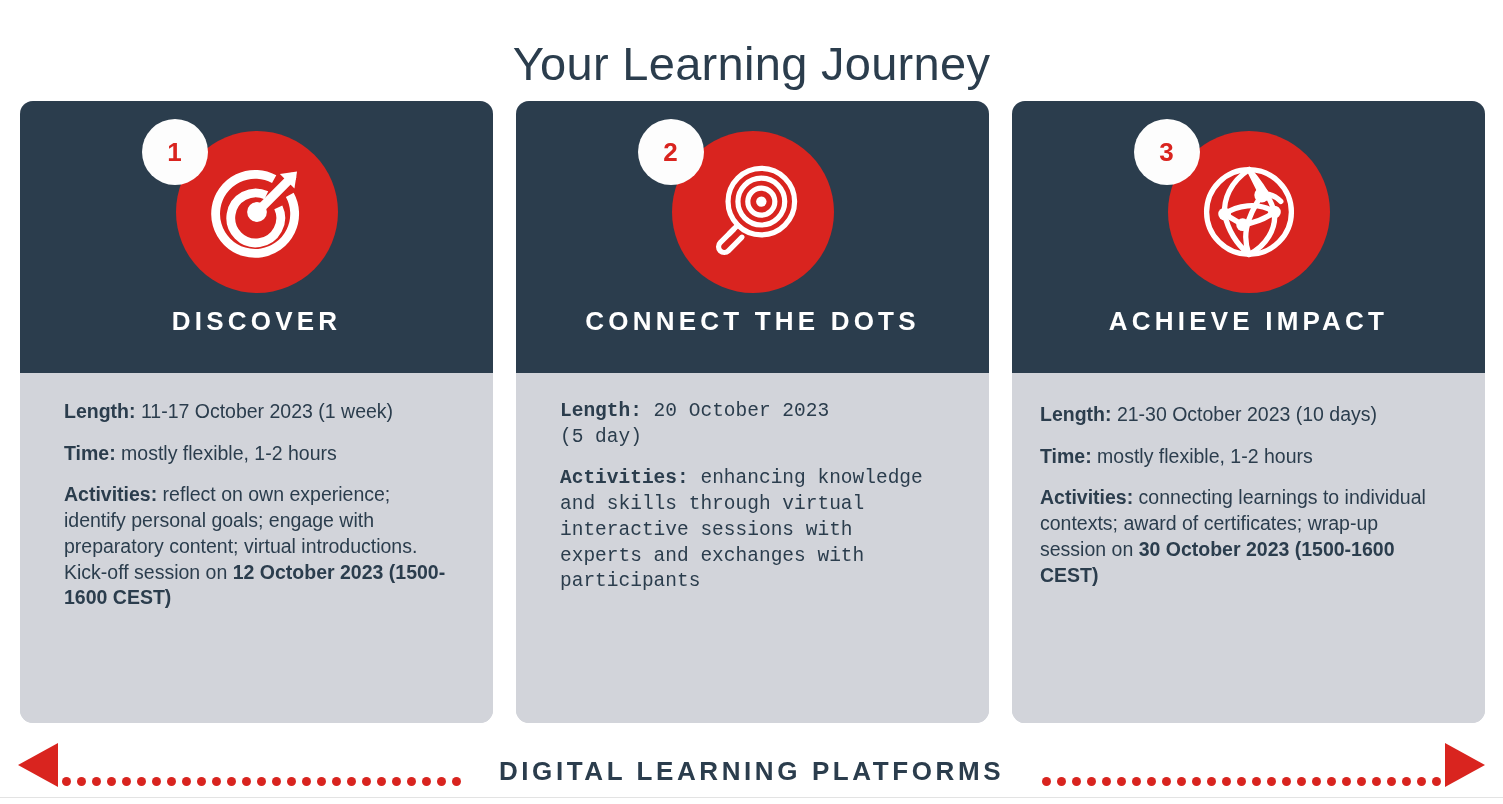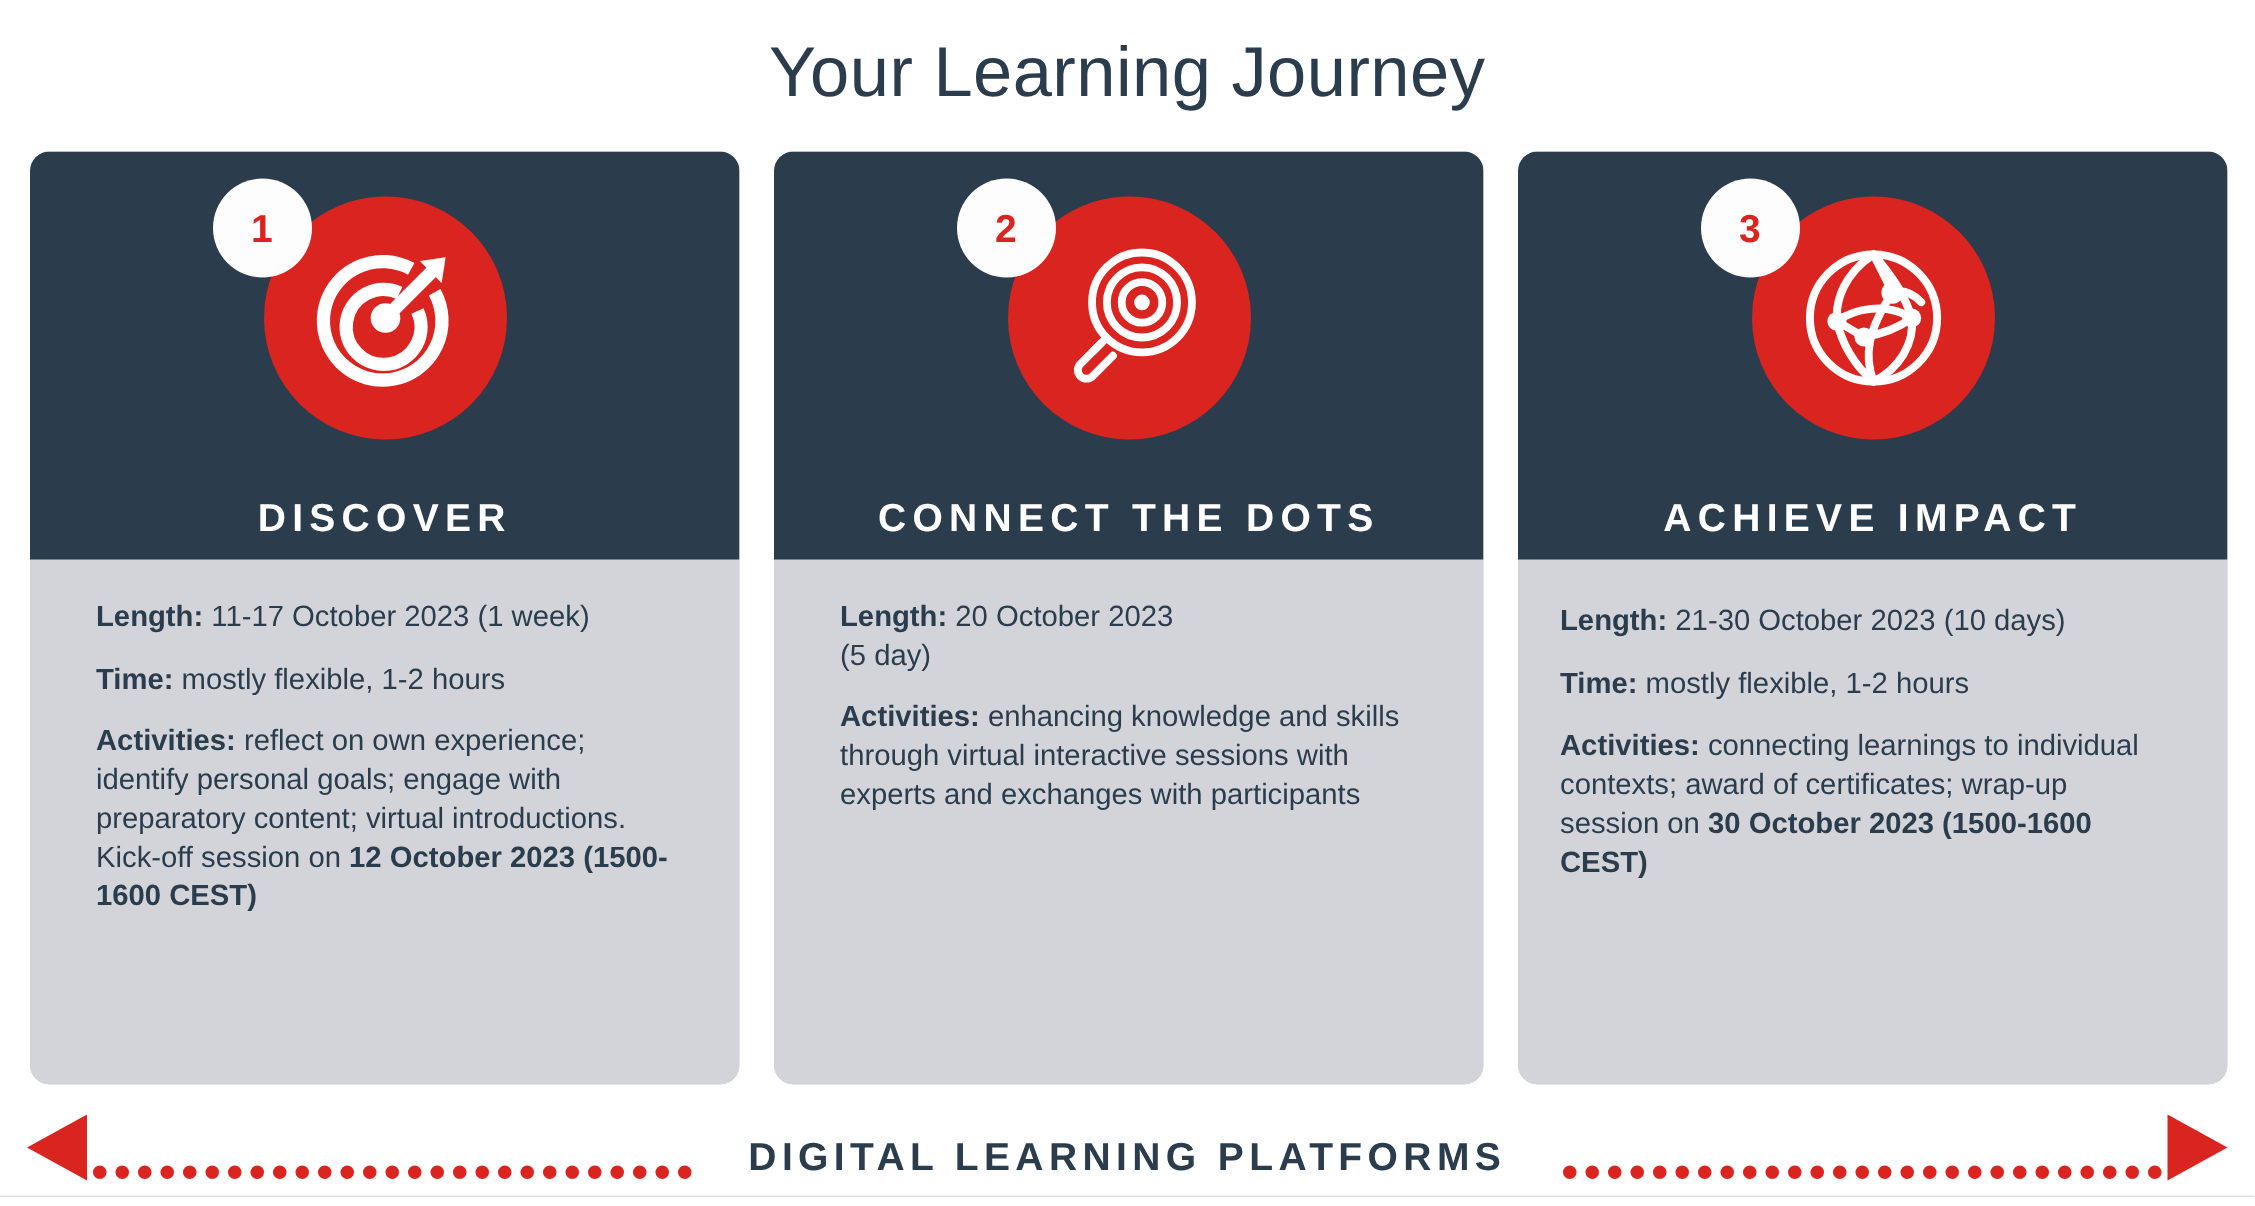--- a/index.html
+++ b/index.html
@@ -12,21 +12,21 @@
     height: 804px;
     position: relative;
     overflow: hidden;
     font-family: "Liberation Sans", sans-serif;
     -webkit-font-smoothing: antialiased;
   }
 
   
   #page-title {
     position: absolute;
-    top: 22px;
+    top: 38px;
     left: 0;
     width: 1503px;
     text-align: center;
     font-size: 47px;
     font-weight: 400;
     color: #2b3d4d;
     letter-spacing: 0.3px;
     line-height: 1.1;
   }
 
@@ -91,36 +91,36 @@
     justify-content: center;
     font-size: 26px;
     font-weight: bold;
     color: #d9241f;
     z-index: 3;
   }
   .card-title {
     position: absolute;
     left: 0;
     right: 0;
-    bottom: 12px;
+    bottom: 36px;
     text-align: center;
     color: #ffffff;
     font-size: 26px;
     font-weight: bold;
     letter-spacing: 4.2px;
   }
 
   
   .card-body {
     flex: 1 1 auto;
     background: #d2d4da;
     padding: 26px 26px 0 44px;
     box-sizing: border-box;
   }
-  .card-body.pad-c2 { padding-left: 44px; }
+  .card-body.pad-c2 { padding-left: 44px; font-family: Liberation Mono, monospace; }
   .card-body.pad-c3 { padding-left: 28px; padding-top: 29px; }
 
   .line {
     font-size: 19.5px;
     color: #2b3d4d;
     line-height: 1.32;
     margin: 0 0 16px 0;
     max-width: 386px;
   }
   .line:last-child { margin-bottom: 0; }

